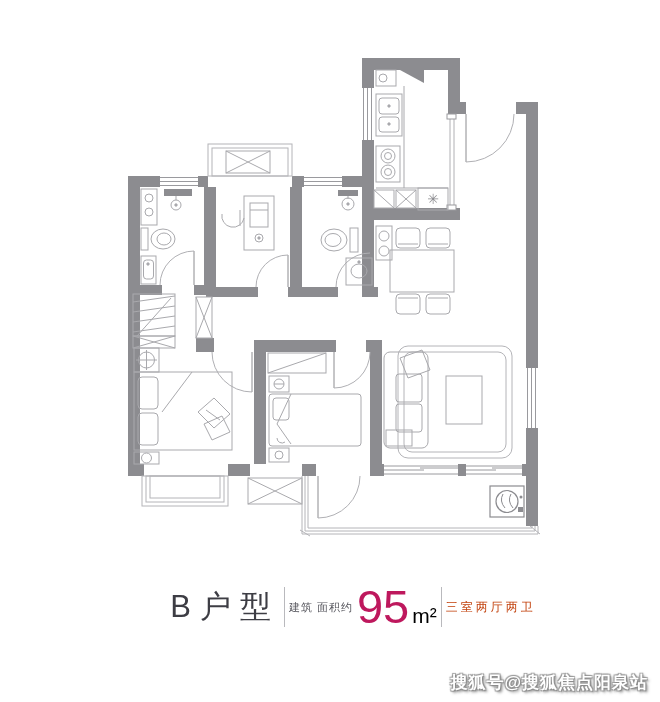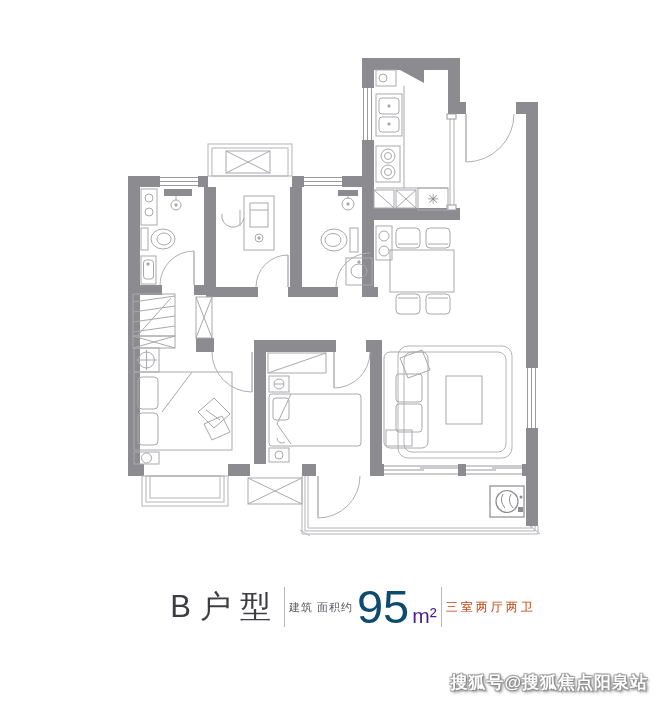--- a/index.html
+++ b/index.html
@@ -17,22 +17,22 @@
   }
   .unit-name{
     font-size:31px;color:#3d3d44;letter-spacing:9px;font-weight:400;
   }
   .legend-divider{width:1px;height:40px;background:#b9b9bd;}
   .area-label{
     display:flex;gap:4px;
     font-size:11px;color:#55555c;letter-spacing:1px;line-height:1;
   }
   .area-value{display:flex;align-items:flex-end;line-height:0.9;}
-  .area-value .num{font-size:47px;color:#0c4a6e;}
-  .area-value .unit{font-size:21px;color:#4c1d95;margin-left:3px;padding-bottom:2px;}
+  .area-value .num{font-size:47px;color:#be185d;}
+  .area-value .unit{font-size:21px;color:#000000;margin-left:3px;padding-bottom:2px;}
   .rooms-summary{font-size:12px;color:#c2410c;letter-spacing:3px;}
 
   
   .watermark{
     position:absolute;right:12px;bottom:8px;
     font-size:17px;font-weight:bold;color:#ffffff;letter-spacing:1px;
     text-shadow:1px 1px 1px #8a8a8a,-1px -1px 1px #9a9a9a,1px -1px 1px #9a9a9a,-1px 1px 1px #9a9a9a,2px 2px 3px rgba(90,90,90,.8);
     padding-left:36px;
   }
 </style>

